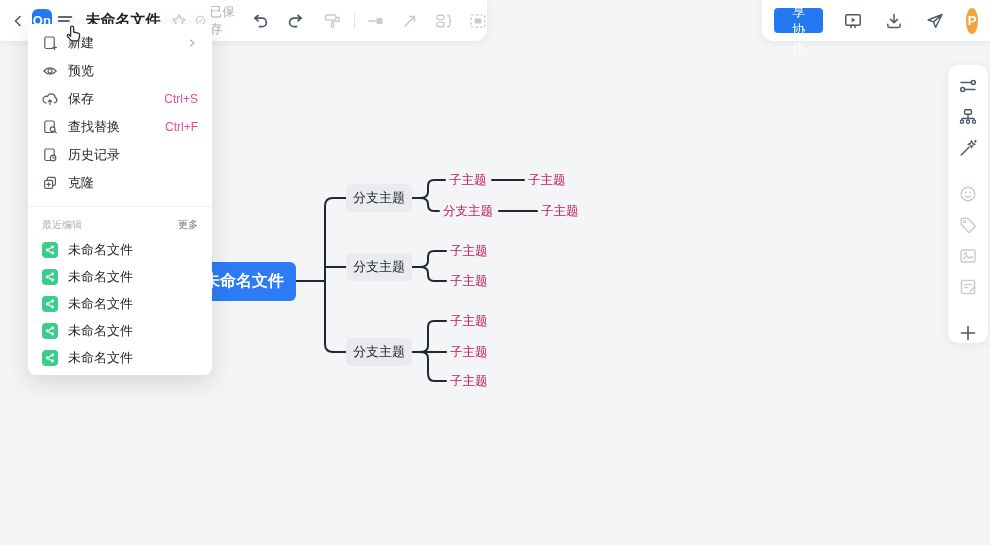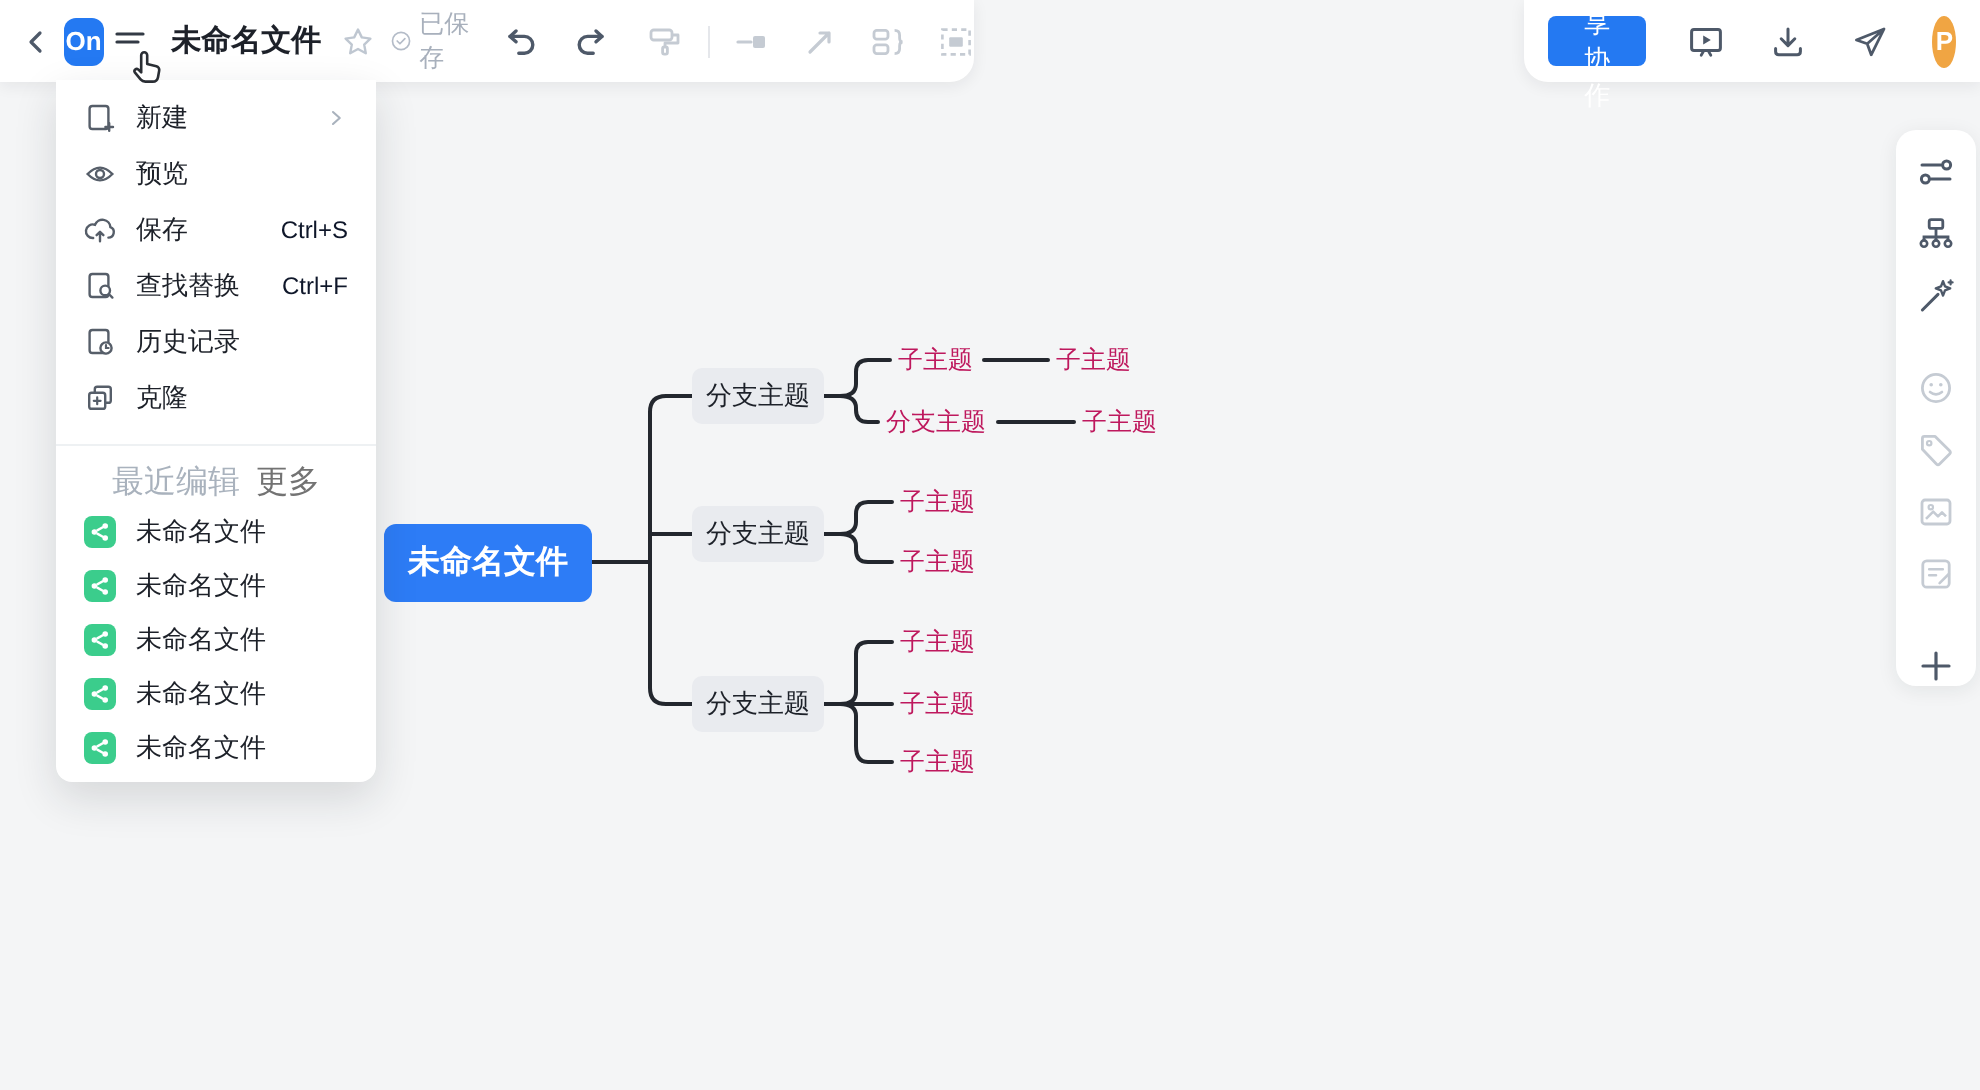--- a/index.html
+++ b/index.html
@@ -52,35 +52,35 @@
   }
   .bar-right .icon-btn { margin-right: 21px; }
   .avatar {
     width: 26px; height: 26px; border-radius: 50%; background: #F0A543;
     color: #fff; font-size: 13px; font-weight: bold;
     display: flex; align-items: center; justify-content: center;
     margin-left: auto; cursor: pointer;
   }
   
   .menu {
-    position: absolute; left: 28px; top: 40px; width: 160px; height: 351px;
+    position: absolute; left: 28px; top: 24px; width: 184px; height: 351px;
     background: #fff; border-radius: 0 0 8px 8px;
     box-shadow: 0 8px 22px rgba(31,35,41,.14);
     z-index: 40; overflow: hidden; padding-top: 5px;
   }
   .menu-item {
     height: 28px; display: flex; align-items: center; gap: 10px;
     padding: 0 14px; font-size: 13px; color: #1D2129; cursor: pointer;
   }
-  .menu-item .shortcut { margin-left: auto; font-size: 12px; color: #0f172a; }
+  .menu-item .shortcut { margin-left: auto; font-size: 12px; color: #ec4899; }
   .menu-item .submenu-arrow { margin-left: auto; color: #A9B2BD; display: flex; }
   .menu-sep { height: 1px; background: #EEF1F3; margin: 9px 0 7px; }
   .recent-head {
-    height: 22px; display: flex; align-items: center; padding: 0 28px;
-    font-size: 16px; color: #A9B2BD;
+    height: 22px; display: flex; align-items: center; padding: 0 14px;
+    font-size: 10px; color: #A9B2BD;
   }
   .recent-head .more { margin-left: auto; color: #737373; cursor: pointer; }
   .file-row {
     height: 27px; display: flex; align-items: center; gap: 10px;
     padding: 0 14px; font-size: 13px; color: #1D2129; cursor: pointer;
   }
   
   .mm-lines { position: absolute; left: 0; top: 0; z-index: 1; pointer-events: none; }
   .mm-lines path { stroke: #23272E; stroke-width: 2; fill: none; stroke-linecap: round; }
   .mm-node {

